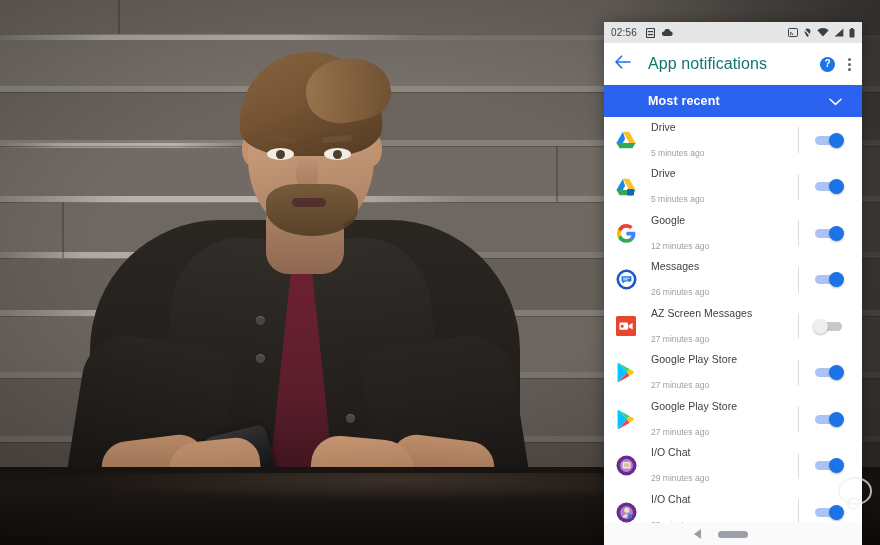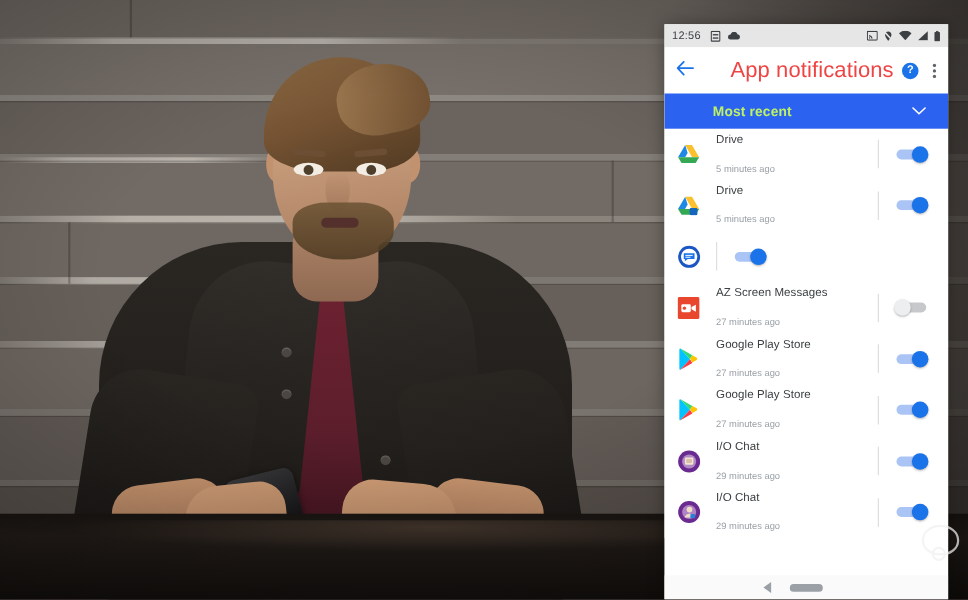--- a/index.html
+++ b/index.html
@@ -187,41 +187,41 @@
   .sb-left-icons { display:flex; align-items:center; gap:6px; margin-left:9px; }
   .sb-spacer { flex:1; }
   .sb-right-icons { display:flex; align-items:center; gap:5px; }
   .sb-icon { display:block; }
 
   .appbar {
     height:42px; background:#fff;
     display:flex; align-items:center; padding:0 11px;
   }
   .appbar-title {
-    color:#ef4444; font-size:20px; font-weight:500;
-    margin-left:33px; letter-spacing:.1px; flex:1;
+    color:#0f766e; font-size:16px; font-weight:500;
+    margin-left:17px; letter-spacing:.1px; flex:1;
   }
   .appbar-actions { display:flex; align-items:center; gap:13px; }
   .help-badge {
     width:15px; height:15px; border-radius:50%;
     background:#1a73e8; color:#fff;
     font-size:10px; font-weight:700;
     display:flex; align-items:center; justify-content:center;
     line-height:1;
   }
   .kebab { display:flex; flex-direction:column; gap:2px; }
   .kebab span { width:3px; height:3px; border-radius:50%; background:#5f6368; display:block; }
 
   .sortbar {
     height:32px; background:#2b62f0;
     display:flex; align-items:center; padding:0 16px;
     position:relative;
   }
   .sortbar-label {
-    color:#bef264; font-size:12.5px; font-weight:700;
+    color:#ffffff; font-size:12.5px; font-weight:700;
     margin-left:28px; letter-spacing:.15px;
   }
   .sortbar-chevron { position:absolute; right:20px; top:50%; transform:translateY(-50%); }
 
   .list { background:#fff; }
   .row {
     height:46.5px;
     display:flex; align-items:center;
     padding-left:11px; padding-right:0;
     position:relative;
@@ -373,21 +373,21 @@
 
   <div class="table">
     <div class="table-sheen"></div>
   </div>
   <div class="vignette"></div>
 </div>
 
 <div id="phone-screen">
 
   <div class="statusbar">
-    <span class="sb-time">12:56</span>
+    <span class="sb-time">02:56</span>
     <span class="sb-left-icons">
       <span>
         <svg class="sb-icon" width="9" height="10" viewBox="0 0 9 10">
             <rect x="0.5" y="0.5" width="8" height="9" rx="1" fill="none" stroke="#3c4043" stroke-width="1.2"></rect>
             <rect x="2" y="3" width="5" height="1.2" fill="#3c4043"></rect>
             <rect x="2" y="6" width="5" height="1.2" fill="#3c4043"></rect>
           </svg>
       </span>
       <span>
         <svg class="sb-icon" width="12" height="8" viewBox="0 0 12 8">
@@ -489,28 +489,51 @@
           <div class="row-sub">5 minutes ago</div>
         </span>
         <span class="row-divider"></span>
         <span class="toggle">  
           <span class="track"></span>
           <span class="thumb"></span>
         </span>
       </div>
       <div class="row">
         <span class="row-icon">
+          <svg width="19" height="19" viewBox="0 0 19 19">
+            <path d="M18.4 9.7c0-.7-.06-1.3-.18-1.9H9.4v3.6h5.05a4.3 4.3 0 0 1-1.87 2.83v2.35h3.02c1.77-1.63 2.8-4.03 2.8-6.88z" fill="#4285f4"></path>
+            <path d="M9.4 18.8c2.53 0 4.65-.84 6.2-2.27l-3.02-2.35c-.84.56-1.91.9-3.18.9-2.44 0-4.51-1.65-5.25-3.87H1.03v2.43A9.36 9.36 0 0 0 9.4 18.8z" fill="#34a853"></path>
+            <path d="M4.15 11.2a5.6 5.6 0 0 1 0-3.6V5.18H1.03a9.38 9.38 0 0 0 0 8.45l3.12-2.43z" fill="#fbbc05"></path>
+            <path d="M9.4 3.74c1.38 0 2.62.47 3.6 1.4l2.67-2.67C14.04.96 11.93 0 9.4 0A9.36 9.36 0 0 0 1.03 5.18L4.15 7.6c.74-2.22 2.81-3.86 5.25-3.86z" fill="#ea4335"></path>
+          </svg>
+        </span>
+        <span class="row-text">  
+          <div class="row-title">Google</div>  
+          <div class="row-sub">12 minutes ago</div>
+        </span>
+        <span class="row-divider"></span>
+        <span class="toggle">  
+          <span class="track"></span>
+          <span class="thumb"></span>
+        </span>
+      </div>
+      <div class="row">
+        <span class="row-icon">
           <svg width="21" height="21" viewBox="0 0 21 21">
             <circle cx="10.5" cy="10.5" r="10" fill="#1a56c4"></circle>
             <circle cx="10.5" cy="10.5" r="7.4" fill="#fff"></circle>
             <path d="M5.6 7.2h9.8v5.2H9.2L6.6 14.6v-2.2H5.6V7.2z" fill="#1a73e8"></path>
             <rect x="7.1" y="8.7" width="6.6" height="0.9" fill="#fff"></rect>
             <rect x="7.1" y="10.4" width="4.6" height="0.9" fill="#fff"></rect>
           </svg>
         </span>
+        <span class="row-text">  
+          <div class="row-title">Messages</div>  
+          <div class="row-sub">26 minutes ago</div>
+        </span>
         <span class="row-divider"></span>
         <span class="toggle">  
           <span class="track"></span>
           <span class="thumb"></span>
         </span>
       </div>
       <div class="row">
         <span class="row-icon">
           <svg width="20" height="20" viewBox="0 0 20 20">
             <rect x="0" y="0" width="20" height="20" rx="1.5" fill="#e8472e"></rect>

